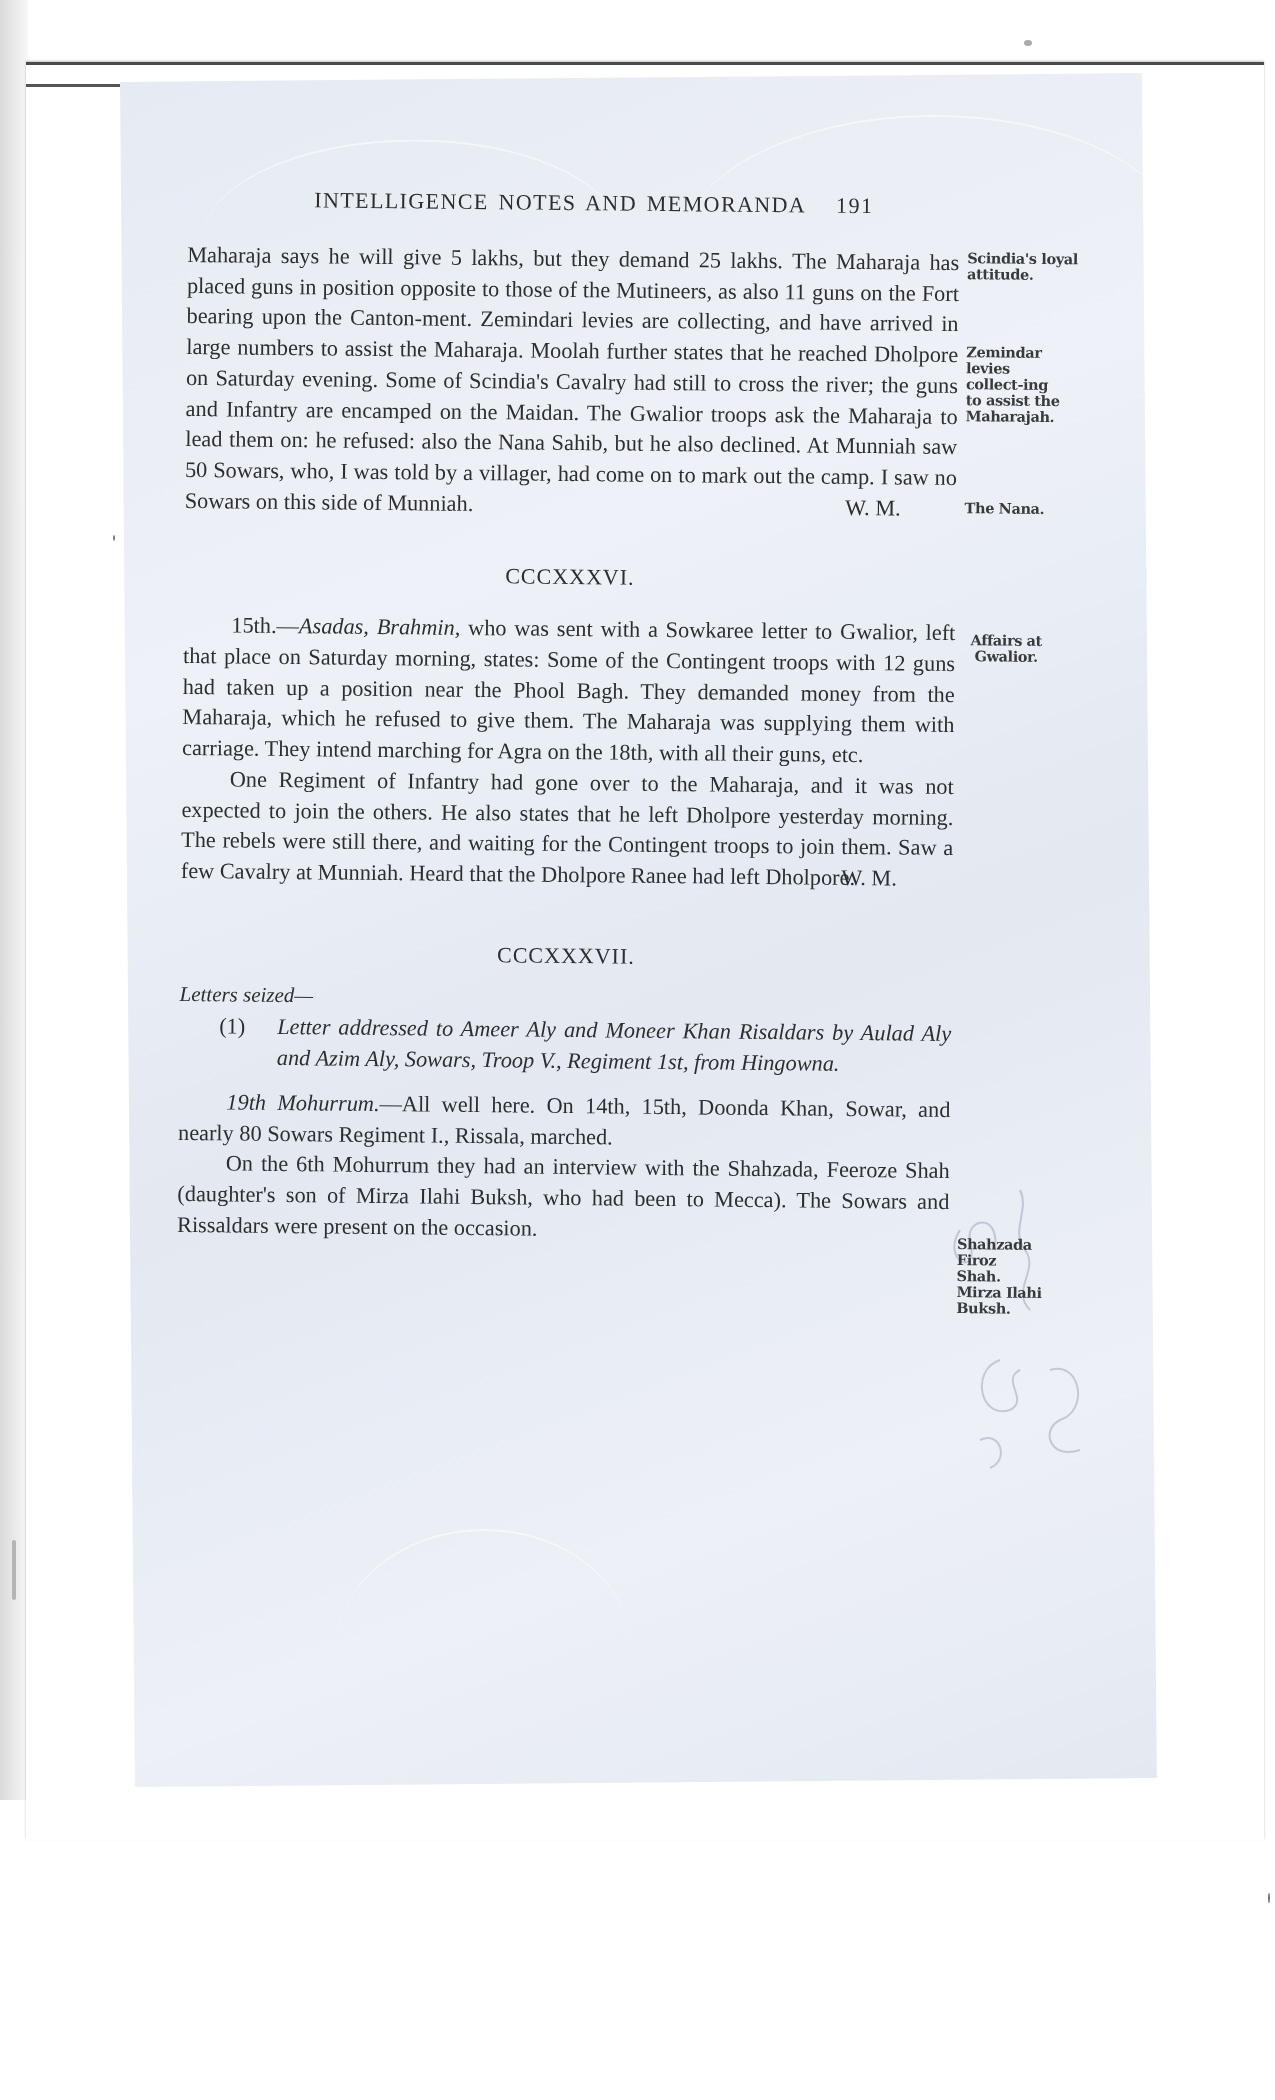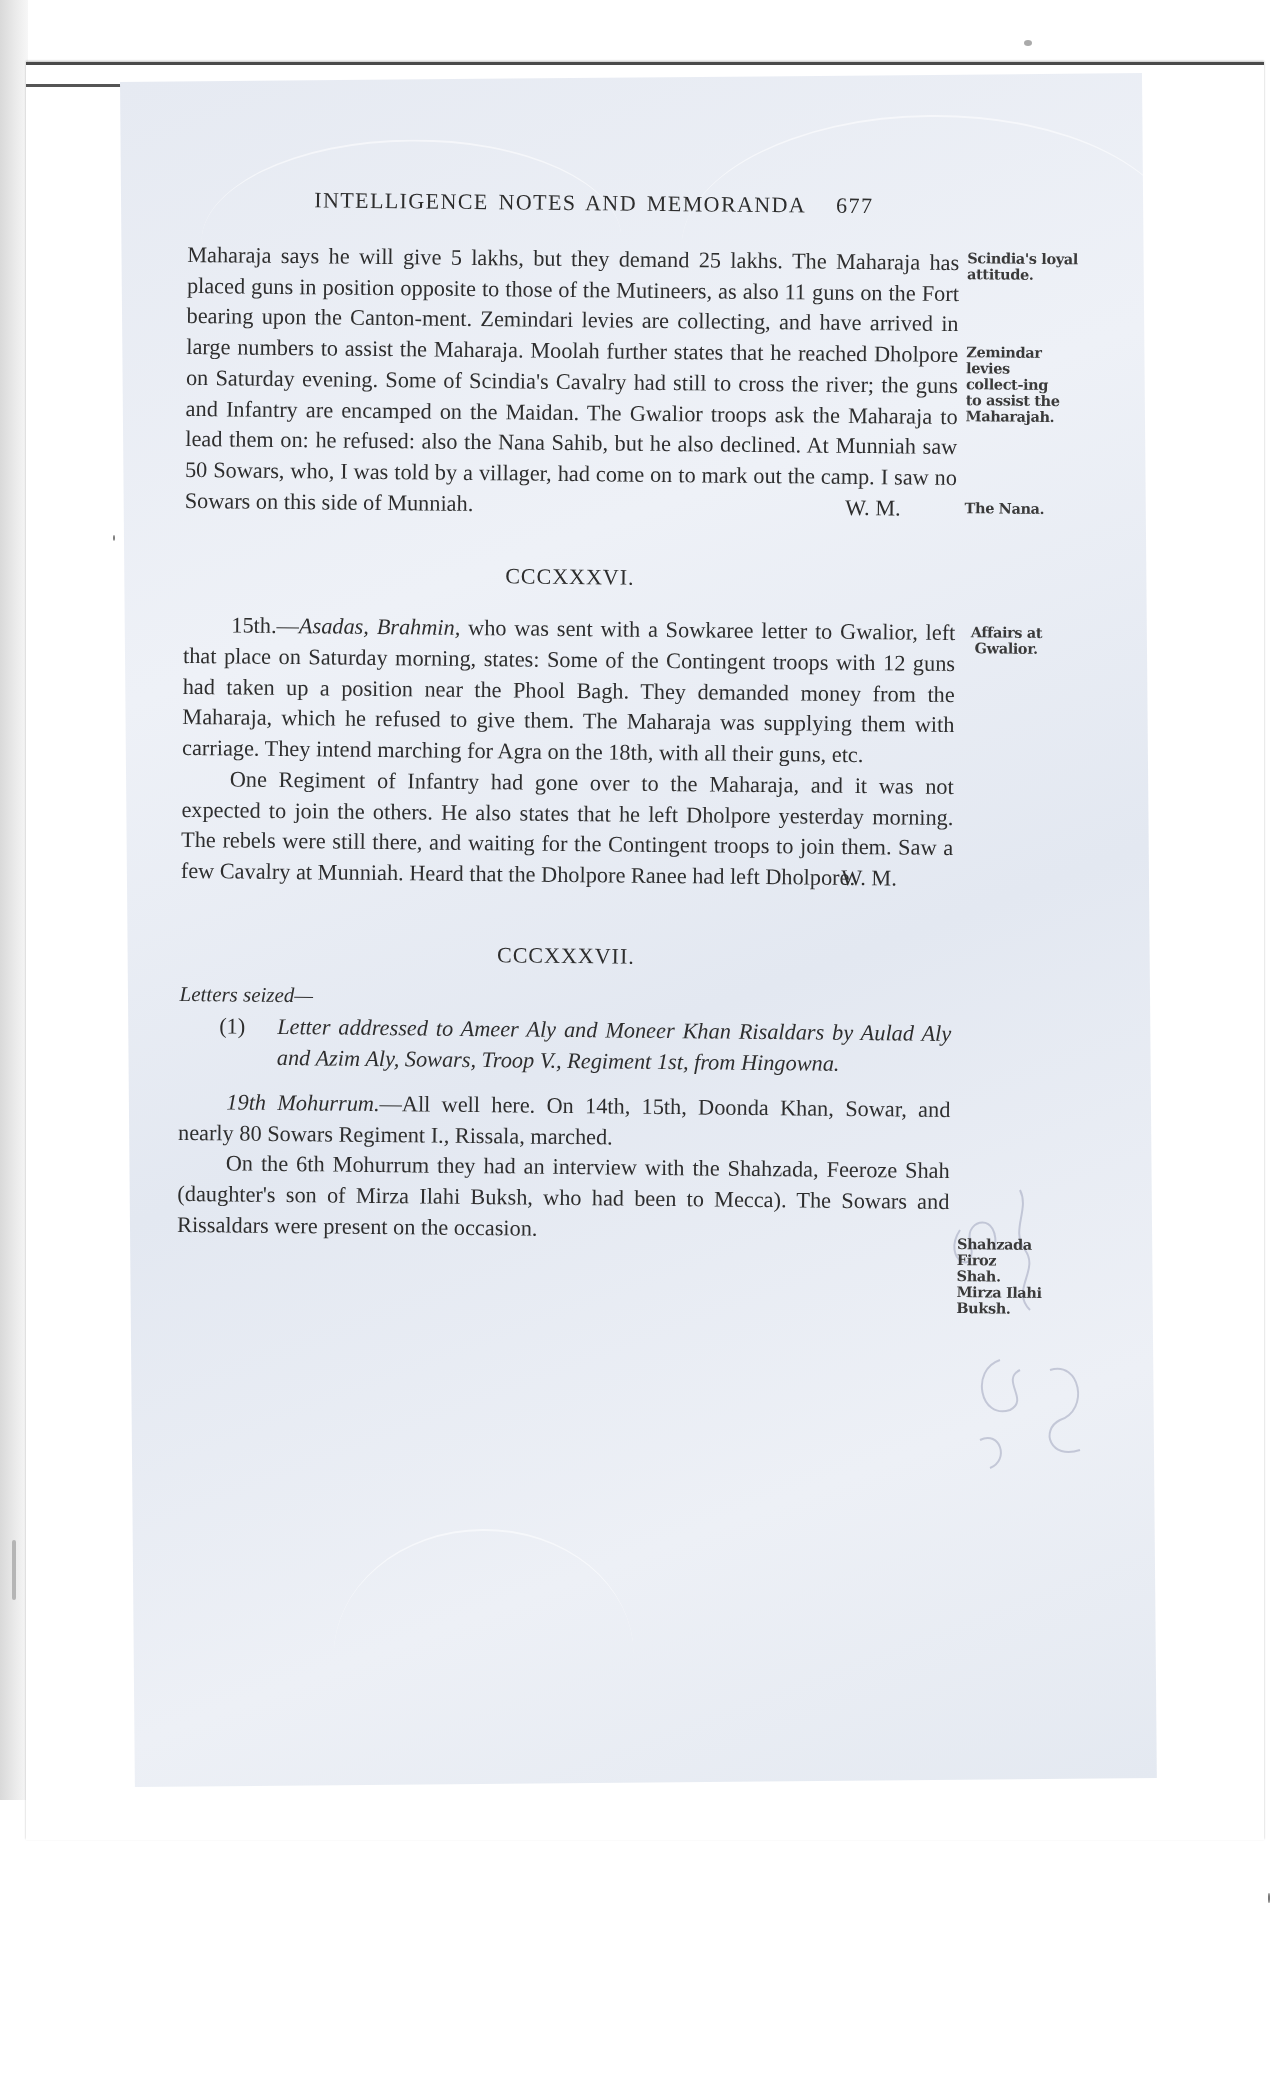--- a/index.html
+++ b/index.html
@@ -93,34 +93,34 @@
 </svg>
 
 <div class="speck" style="left:113px;top:535px;width:2px;height:6px;"></div>
 <div class="speck" style="left:1268px;top:1893px;width:2px;height:10px;"></div>
 <div class="speck" style="left:1024px;top:40px;width:8px;height:6px;background:#aaa;"></div>
 <div class="speck" style="left:12px;top:1540px;width:4px;height:60px;background:#b5b5b5;border-radius:2px;"></div>
 
 <div class="page">
 
   <div class="running-head">
-    <span>INTELLIGENCE NOTES AND MEMORANDA</span><span class="folio">677</span>
+    <span>INTELLIGENCE NOTES AND MEMORANDA</span><span class="folio">191</span>
   </div>
 
   <div class="body-text">
     <div class="sidenote" style="top:2px;">Scindia's loyal attitude.</div>
     <div class="sidenote" style="top:96px;width:100px;">Zemindar levies collect-ing to assist the Maharajah.</div>
     <div class="sidenote" style="top:252px;">The Nana.</div>
     <p class="para">Maharaja says he will give 5 lakhs, but they demand 25 lakhs. The Maharaja has placed guns in position opposite to those of the Mutineers, as also 11 guns on the Fort bearing upon the Canton-ment. Zemindari levies are collecting, and have arrived in large numbers to assist the Maharaja. Moolah further states that he reached Dholpore on Saturday evening. Some of Scindia's Cavalry had still to cross the river; the guns and Infantry are encamped on the Maidan. The Gwalior troops ask the Maharaja to lead them on: he refused: also the Nana Sahib, but he also declined. At Munniah saw 50 Sowars, who, I was told by a villager, had come on to mark out the camp. I saw no Sowars on this side of Munniah.</p>
     <span class="sig">W. M.</span>
   </div>
 
   <div class="section-num">CCCXXXVI.</div>
   <div class="body-text">
-    <div class="sidenote center" style="top:6px;text-align:center;">Affairs at Gwalior.</div>
+    <div class="sidenote center" style="top:14px;text-align:center;">Affairs at Gwalior.</div>
     <p class="para indent"><span>15th.</span><span>—</span><span class="italic">Asadas, Brahmin,</span> <span>who was sent with a Sowkaree letter to Gwalior, left that place on Saturday morning, states: Some of the Contingent troops with 12 guns had taken up a position near the Phool Bagh. They demanded money from the Maharaja, which he refused to give them. The Maharaja was supplying them with carriage. They intend marching for Agra on the 18th, with all their guns, etc.</span></p>
     <p class="para indent">One Regiment of Infantry had gone over to the Maharaja, and it was not expected to join the others. He also states that he left Dholpore yesterday morning. The rebels were still there, and waiting for the Contingent troops to join them. Saw a few Cavalry at Munniah. Heard that the Dholpore Ranee had left Dholpore.</p>
     <span class="sig">W. M.</span>
   </div>
 
   <div class="section-num" style="margin-top:52px;margin-bottom:14px;">CCCXXXVII.</div>
   <div class="body-text">
     <p class="letters-seized">Letters seized—</p>
     <p class="letter-item"><span class="num">(1)</span><span>Letter addressed to Ameer Aly and Moneer Khan Risaldars by Aulad Aly and Azim Aly, Sowars, Troop V., Regiment 1st, from Hingowna.</span></p>
     <div class="sidenote" style="top:249px;width:86px;">Shahzada Firoz Shah. Mirza Ilahi Buksh.</div>

